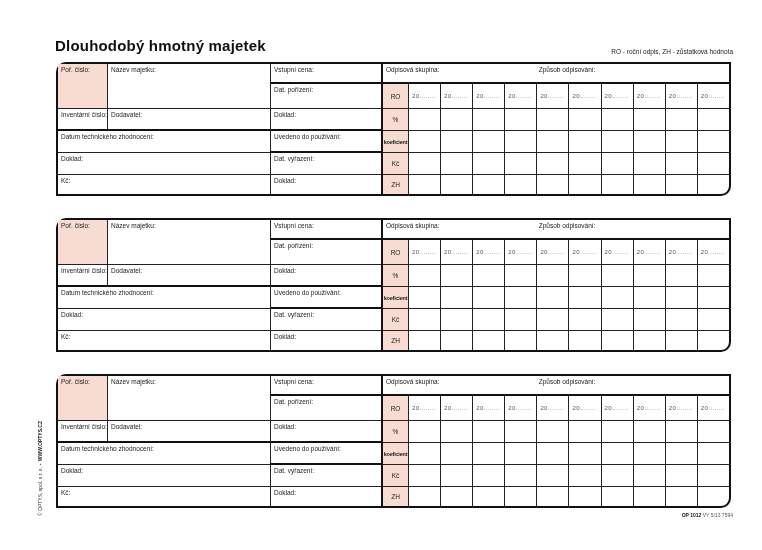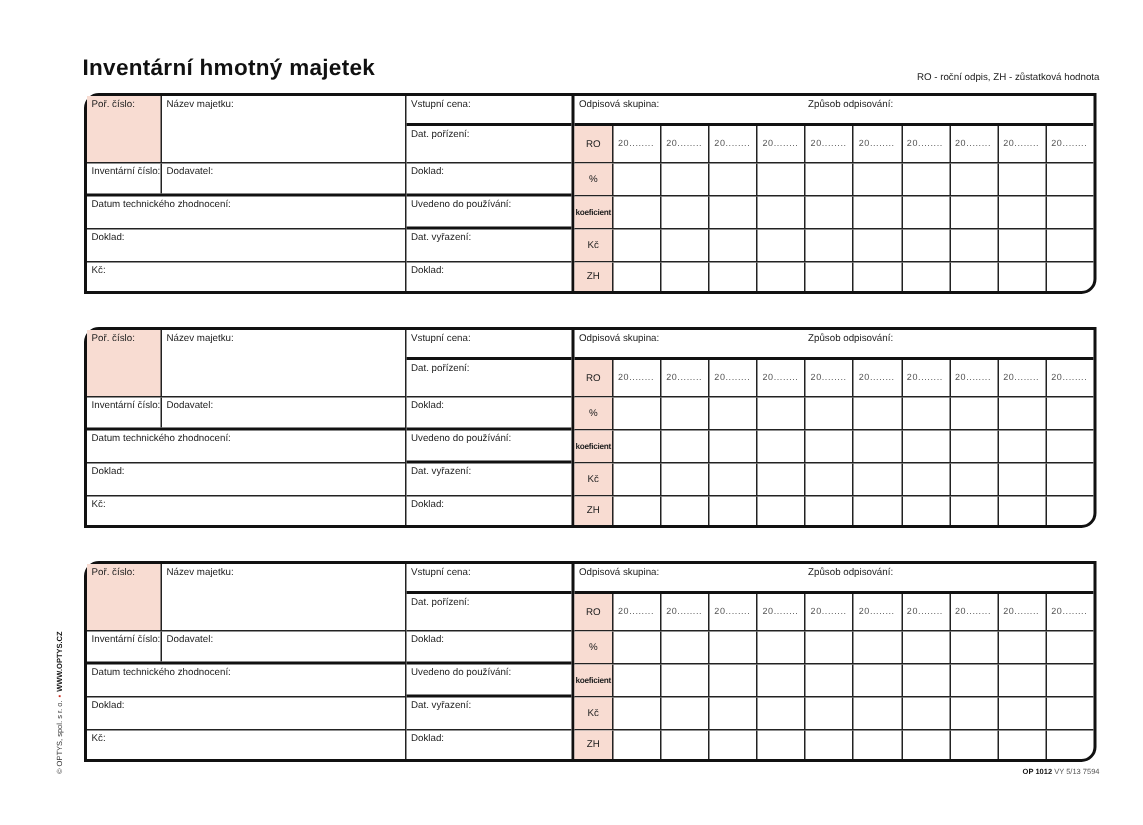--- a/index.html
+++ b/index.html
@@ -63,21 +63,21 @@
   .sidebar .sep { color:#cc2a1e; font-size:5px; padding:0 2px; }
 
   .footer { position:absolute; right:29px; top:512px; font-size:5px; color:#555; }
   .footer .code { font-weight:bold; color:#111; }
 </style>
 </head>
 <body>
 
 <div class="page">
 
-  <div class="title">Inventární hmotný majetek</div>
+  <div class="title">Dlouhodobý hmotný majetek</div>
   <div class="legend">RO - roční odpis, ZH - zůstatková hodnota</div>
 
   <div class="blocks">
   <div class="block">
 
     <div class="sec-left">
       <div class="l-top">
         <div class="pink cell-label">Poř. číslo:</div>
         <div class="name cell-label">Název majetku:</div>
       </div>

